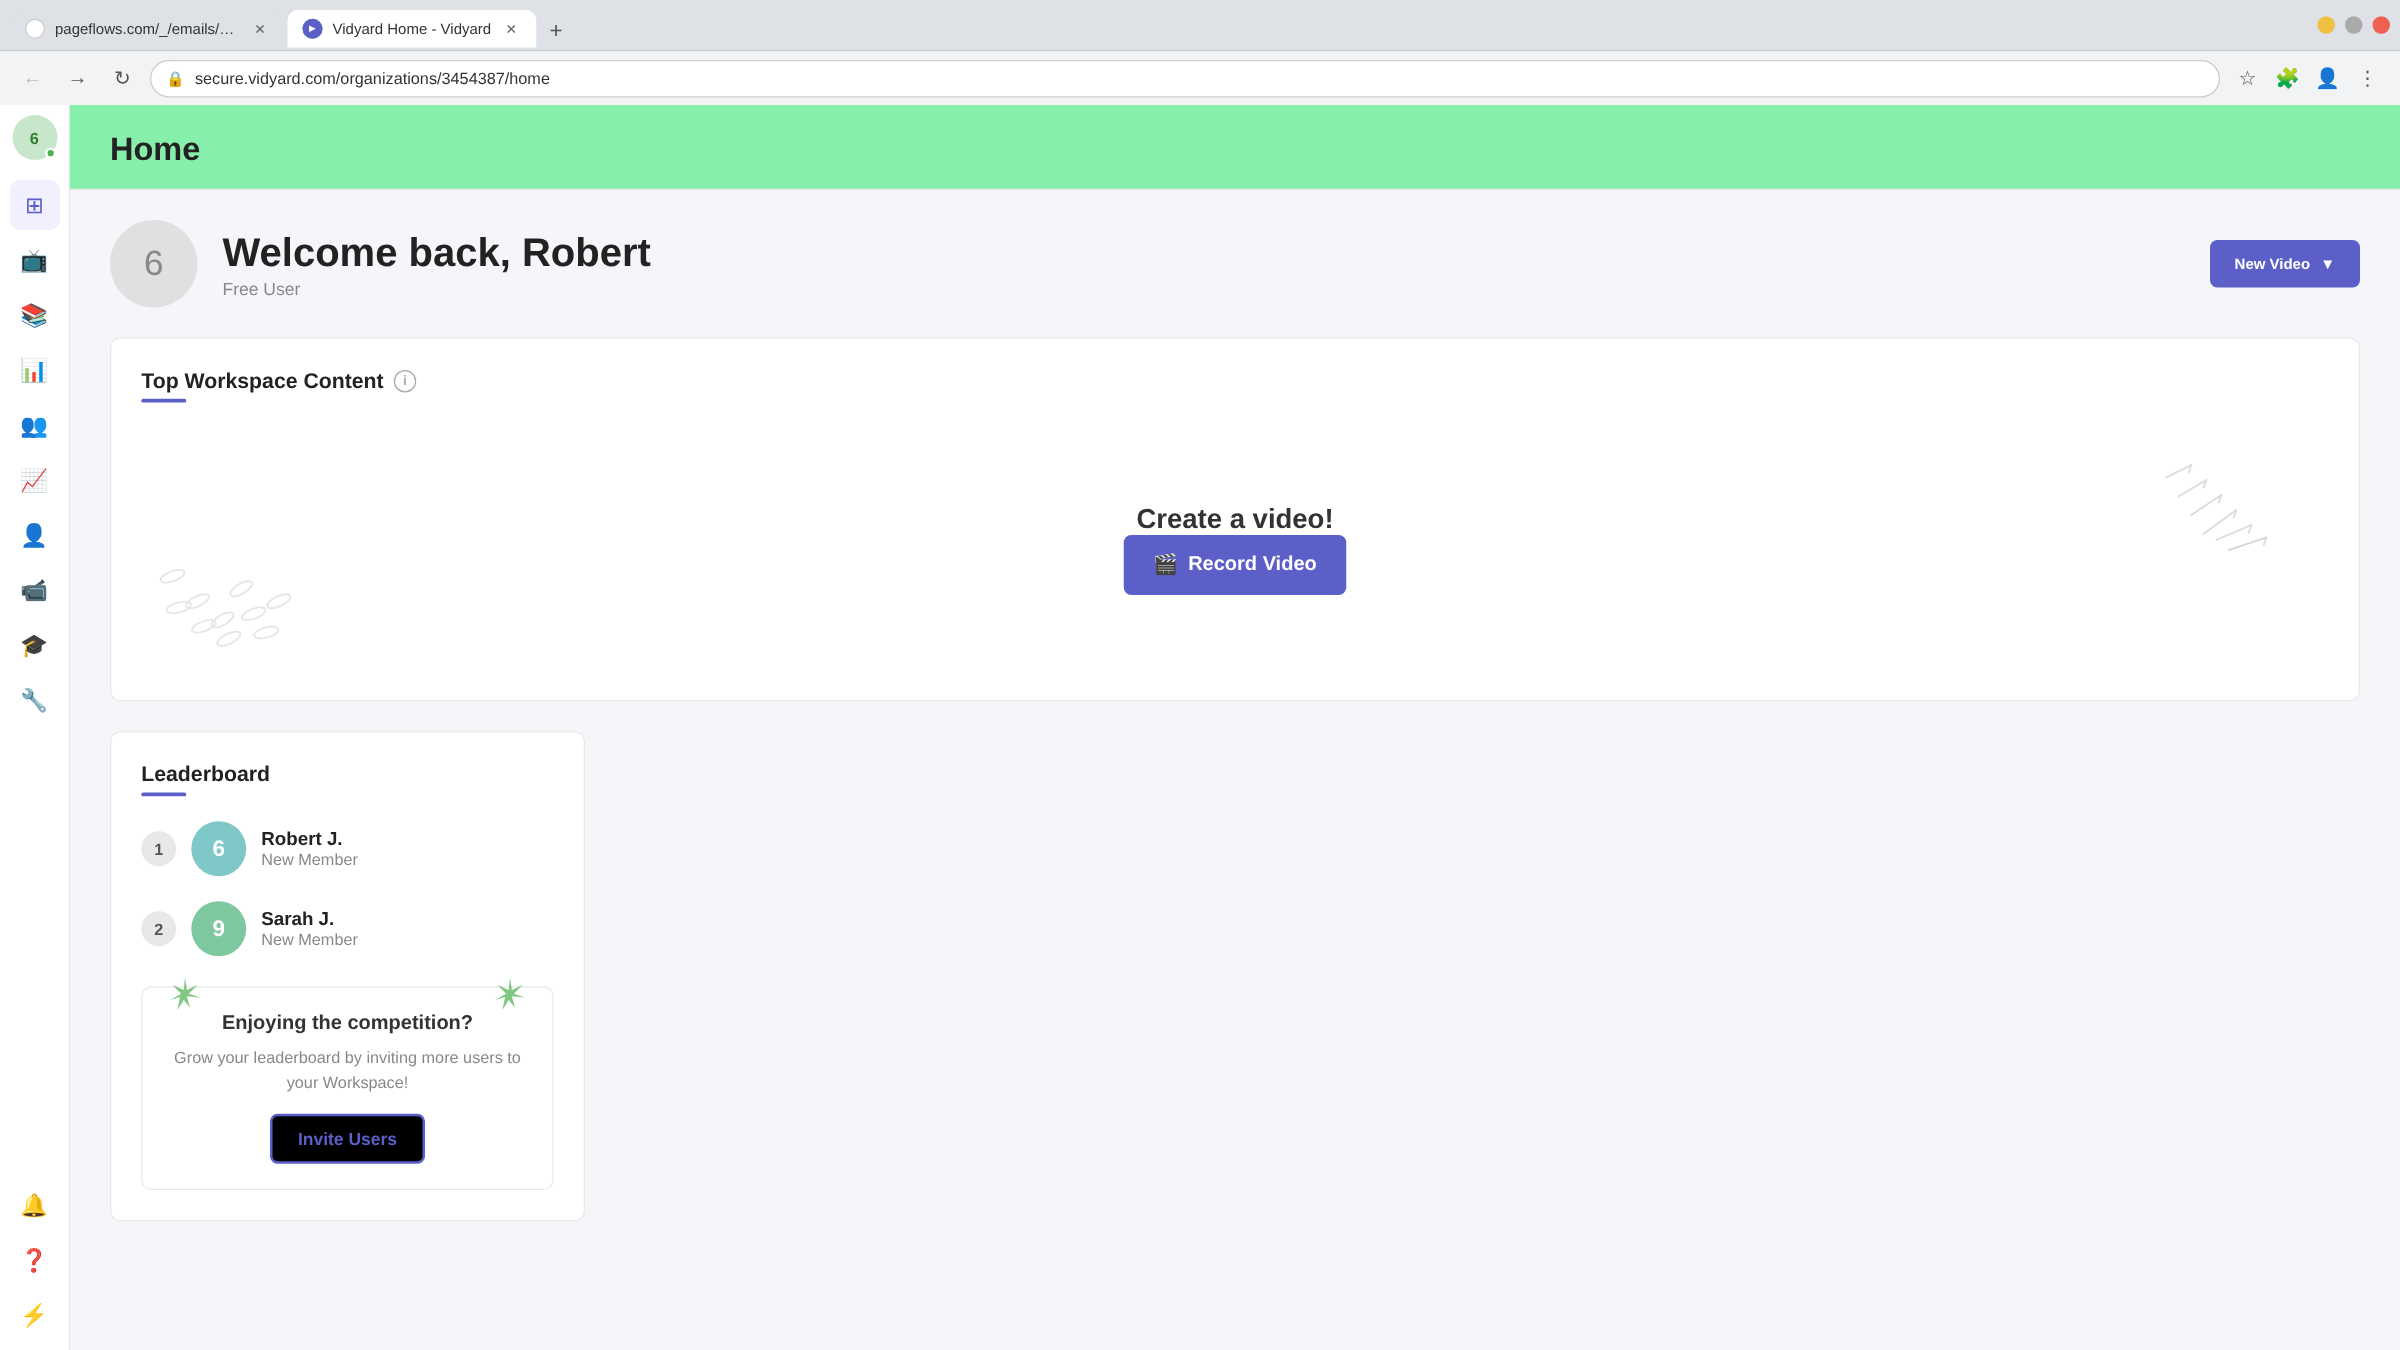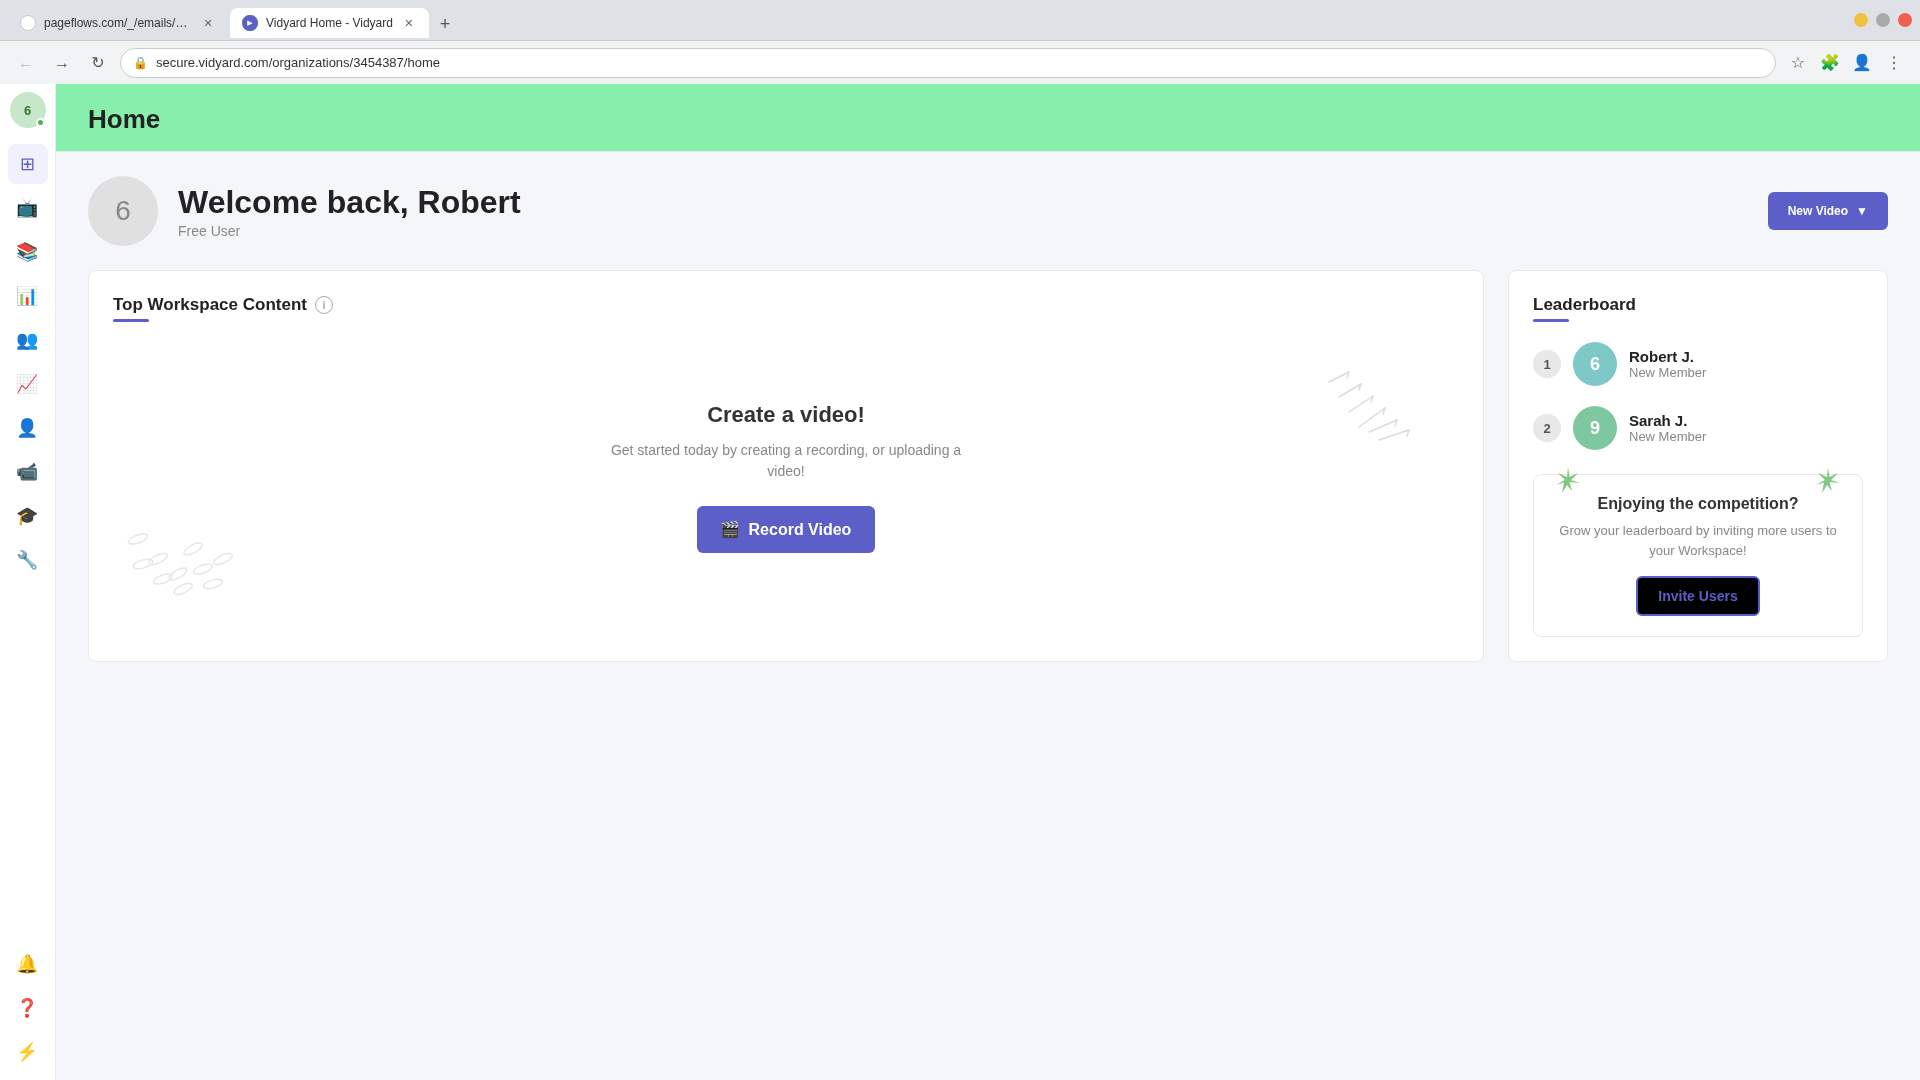--- a/index.html
+++ b/index.html
@@ -43,31 +43,31 @@
     .page-body { flex: 1; padding: 24px 32px; overflow-y: auto; }
 
     
     .welcome-section { display: flex; align-items: center; margin-bottom: 24px; }
     .welcome-avatar { width: 70px; height: 70px; border-radius: 50%; background: #e0e0e0; display: flex; align-items: center; justify-content: center; font-size: 28px; font-weight: 300; color: #888; flex-shrink: 0; margin-right: 20px; }
     .welcome-text h2 { font-size: 32px; font-weight: 600; color: #222; }
     .welcome-text .free-user { font-size: 14px; color: #888; margin-top: 2px; }
     .new-video-btn { margin-left: auto; background: #5b5fc7; color: #fff; border: none; border-radius: 6px; padding: 12px 20px; font-size: 12px; font-weight: 600; cursor: pointer; display: flex; align-items: flex-start; gap: 8px; }
 
     
-    .content-grid { display: flex; gap: 24px; }
+    .content-grid { display: flex; gap: 24px; flex-direction: column; }
     .content-card { background: #fff; border-radius: 8px; border: 1px solid #e8e8e8; padding: 24px; }
     .main-card { flex: 1; }
     .side-card { width: 380px; flex-shrink: 0; }
 
     .card-title { font-size: 17px; font-weight: 700; color: #222; display: flex; align-items: center; gap: 8px; margin-bottom: 4px; }
     .card-title-underline { width: 36px; height: 3px; background: #5b5fc7; border-radius: 2px; margin-bottom: 20px; }
 
     
     .create-video-section { display: flex; flex-direction: column; align-items: center; justify-content: center; padding: 60px 20px; position: relative; }
-    .create-video-section h3 { font-size: 22px; font-weight: 600; color: #333; margin-bottom: 12px; }
+    .create-video-section h3 { font-size: 22px; font-weight: 600; color: #333; }
     .create-video-section p { font-size: 14px; color: #888; text-align: center; margin-bottom: 24px; max-width: 360px; line-height: 1.5; }
     .record-btn { background: #5b5fc7; color: #fff; border: none; border-radius: 6px; padding: 14px 24px; font-size: 16px; font-weight: 600; cursor: pointer; display: flex; align-items: center; gap: 8px; }
 
     
     .leaderboard-item { display: flex; align-items: center; gap: 12px; margin-bottom: 20px; }
     .rank-badge { width: 28px; height: 28px; background: #e8e8e8; border-radius: 50%; display: flex; align-items: center; justify-content: center; font-size: 13px; font-weight: 700; color: #555; flex-shrink: 0; }
     .user-avatar { width: 44px; height: 44px; border-radius: 50%; display: flex; align-items: center; justify-content: center; font-size: 18px; font-weight: 600; color: #fff; flex-shrink: 0; }
     .user-info .user-name { font-size: 15px; font-weight: 600; color: #222; }
     .user-info .user-role { font-size: 13px; color: #888; }
 
@@ -227,21 +227,20 @@
                   <line x1="66" y1="46" x2="64" y2="52"></line>
                   <line x1="50" y1="70" x2="78" y2="58"></line>
                   <line x1="78" y1="58" x2="76" y2="64"></line>
                   <line x1="60" y1="78" x2="90" y2="68"></line>
                   <line x1="90" y1="68" x2="88" y2="74"></line>
                 </g>
               </svg>
             </div>
 
             <h3>Create a video!</h3>
-            <p>Get started today by creating a recording, or uploading a video!</p>
             <button class="record-btn">
               <span>🎬</span>
               <span>Record Video</span>
             </button>
 
             <div style="position:absolute; bottom:10px; left:10px; opacity:0.2;">
               <svg width="120" height="90" viewBox="0 0 120 90" fill="none">
                 <g stroke="#888" stroke-width="1.5" stroke-linecap="round">
                   <ellipse cx="15" cy="30" rx="10" ry="4" stroke="#888" fill="none" transform="rotate(-20 15 30)"></ellipse>
                   <ellipse cx="35" cy="50" rx="10" ry="4" stroke="#888" fill="none" transform="rotate(-25 35 50)"></ellipse>

